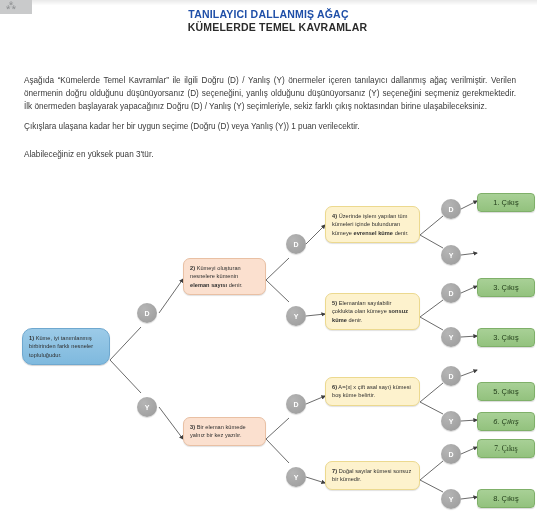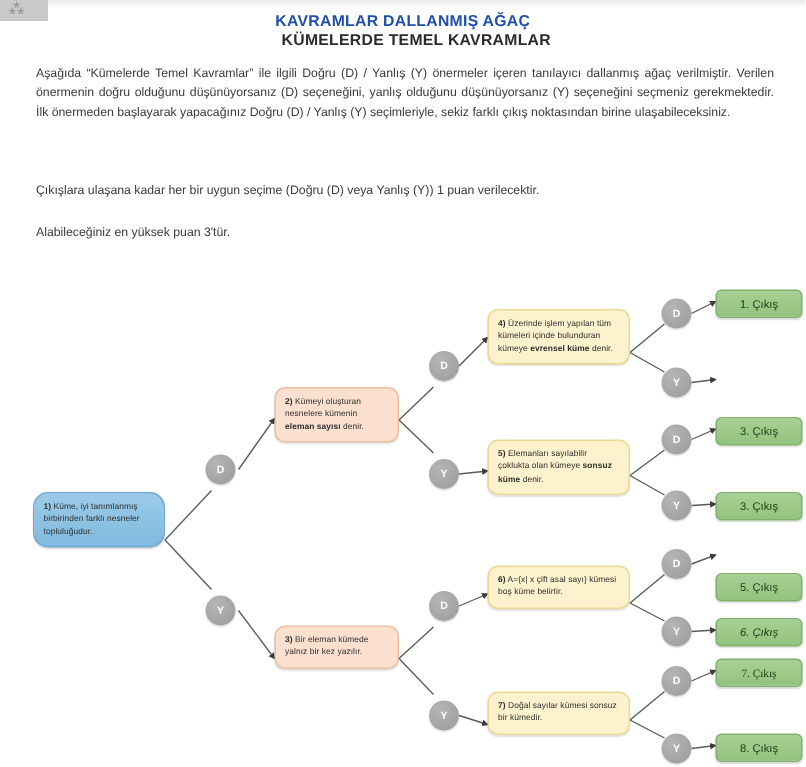--- a/index.html
+++ b/index.html
@@ -36,21 +36,21 @@
   #title-sub{
     font-size:10.5px;font-weight:bold;color:#2b2b2b;
     letter-spacing:.2px;line-height:13px;padding-left:18px;
   }
   
   .para{
     position:absolute;left:24px;width:492px;
     font-size:8.2px;line-height:13.2px;color:#3a3a3a;
     text-align:justify;
   }
-  #para-1{top:42px;}
+  #para-1{top:74px;}
   #para-2{top:120px;}
   #para-3{top:148px;}
   
   #diagram{
     position:absolute;left:0;top:180px;width:522px;height:331px;
   }
   #edges{position:absolute;left:0;top:0;width:537px;height:331px;}
   .node{
     position:absolute;
     box-sizing:border-box;
@@ -98,21 +98,21 @@
 </style>
 </head>
 <body>
 
 <div id="corner-artifact">
   <span id="corner-glyph">⁂</span>
 </div>
 <div id="top-strip"></div>
 
 <div id="title-block">
-  <div id="title-main">KAVRAMLAR DALLANMIŞ AĞAÇ</div>
+  <div id="title-main">TANILAYICI DALLANMIŞ AĞAÇ</div>
   <div id="title-sub">KÜMELERDE TEMEL KAVRAMLAR</div>
 </div>
 
 <div class="para" id="para-1">Aşağıda “Kümelerde Temel Kavramlar” ile ilgili Doğru (D) / Yanlış (Y) önermeler içeren tanılayıcı dallanmış ağaç verilmiştir.  Verilen önermenin doğru olduğunu düşünüyorsanız (D) seçeneğini, yanlış olduğunu düşünüyorsanız (Y) seçeneğini seçmeniz gerekmektedir. İlk önermeden başlayarak yapacağınız Doğru (D) / Yanlış (Y) seçimleriyle, sekiz farklı çıkış noktasından birine ulaşabileceksiniz.</div>
 <div class="para" id="para-2">Çıkışlara ulaşana kadar her bir uygun seçime (Doğru (D) veya Yanlış (Y)) 1 puan verilecektir.</div>
 <div class="para" id="para-3">Alabileceğiniz en yüksek puan 3'tür.</div>
 
 <div id="diagram">
 
   <svg id="edges" viewBox="0 0 537 331" xmlns="http://www.w3.org/2000/svg">

